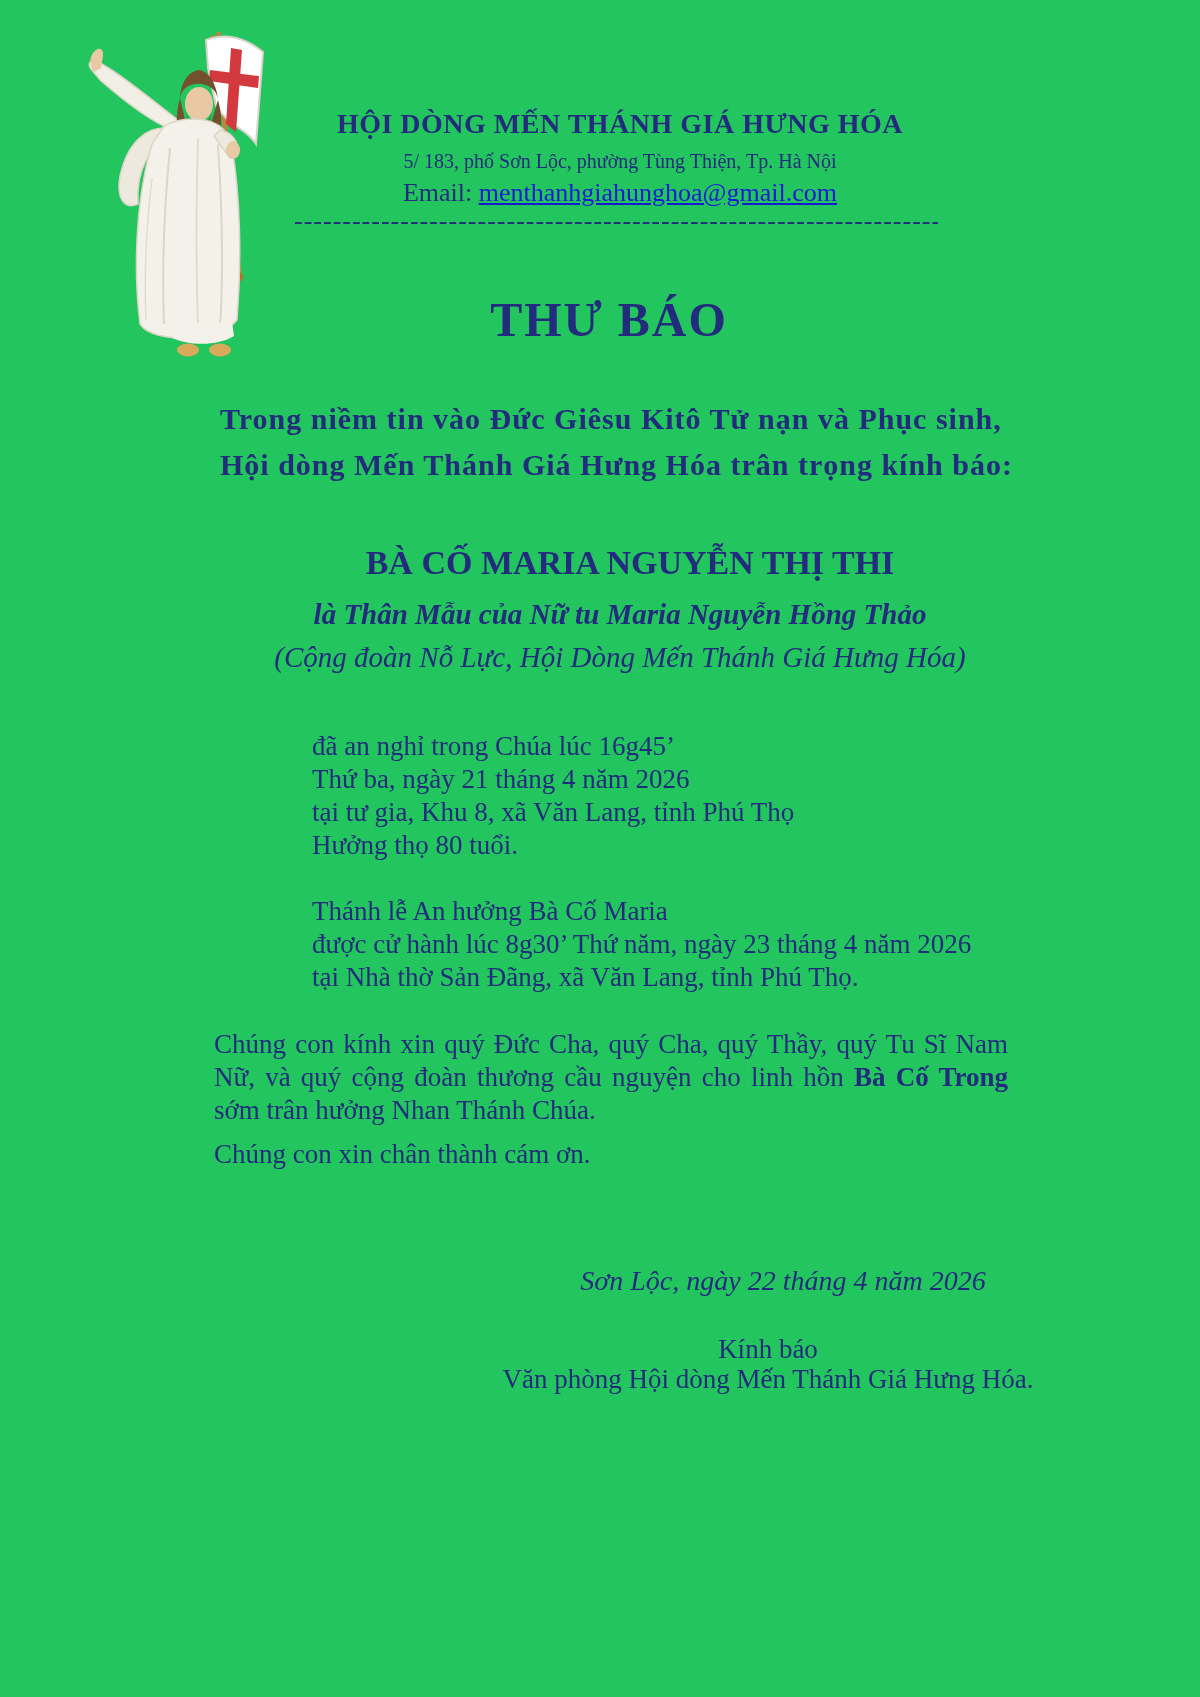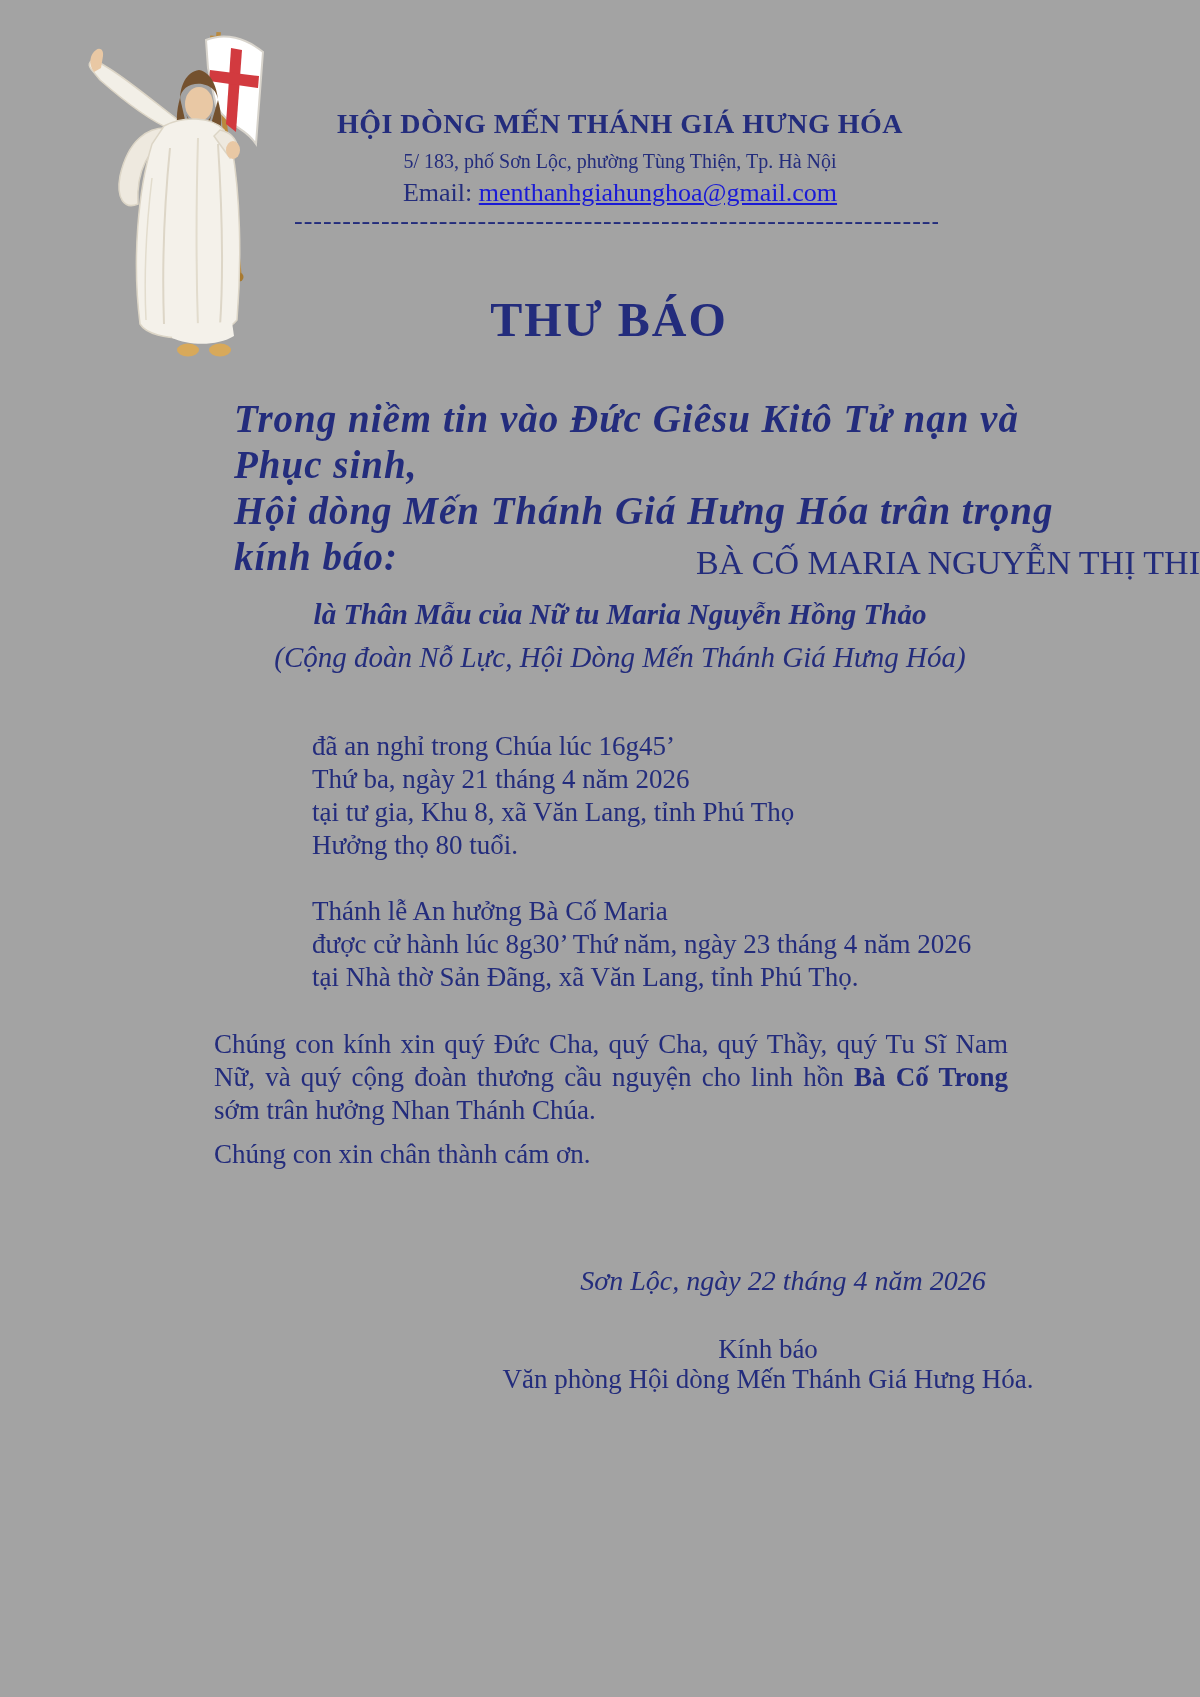--- a/index.html
+++ b/index.html
@@ -1,19 +1,19 @@
 <!DOCTYPE html>
 <html><head>
 <meta charset="utf-8">
 <style>
   html,body{margin:0;padding:0;background:#ffffff;}
   .page{
     position:relative;
     width:1200px;height:1697px;
-    background:#a3a3a3;
+    background:#22c55e;
     font-family:"Liberation Serif", serif;
     color:#232c7c;
     overflow:hidden;
   }
   .abs{position:absolute;}
   
   .christ{left:60px;top:28px;width:215px;height:335px;}
   
   .header-block{left:40px;top:108px;width:1160px;text-align:center;}
   .org-name{font-size:28px;font-weight:bold;letter-spacing:.5px;margin:0 0 10px 0;}
@@ -22,26 +22,26 @@
   .email-link{color:#1a1ad6;text-decoration:underline;cursor:pointer;}
   .divider{
     left:294px;top:206px;width:644px;height:34px;
     font-size:26px;letter-spacing:1px;
     white-space:nowrap;overflow:hidden;color:#232c7c;
   }
   
   .doc-title{left:12px;top:292px;width:1194px;text-align:center;
     font-size:48px;font-weight:bold;letter-spacing:2px;}
   
-  .intro{left:234px;top:396px;width:820px;
-    font-size:39px;font-weight:bold;font-style:italic;
+  .intro{left:220px;top:396px;width:820px;
+    font-size:30px;font-weight:bold;
     letter-spacing:1px;line-height:46px;}
   
-  .deceased-name{left:60px;top:544px;width:1140px;text-align:right;
-    font-size:34px;font-weight:normal;}
+  .deceased-name{left:60px;top:544px;width:1140px;text-align:center;
+    font-size:34px;font-weight:bold;}
   .deceased-relation{left:20px;top:598px;width:1200px;text-align:center;
     font-size:29px;font-weight:bold;font-style:italic;}
   .deceased-community{left:20px;top:641px;width:1200px;text-align:center;
     font-size:29px;font-style:italic;}
   
   .info-block{font-size:27px;line-height:33px;}
   .death-block{left:312px;top:730px;width:720px;}
   .funeral-block{left:312px;top:895px;width:760px;}
   
   .request{left:214px;top:1028px;width:794px;

